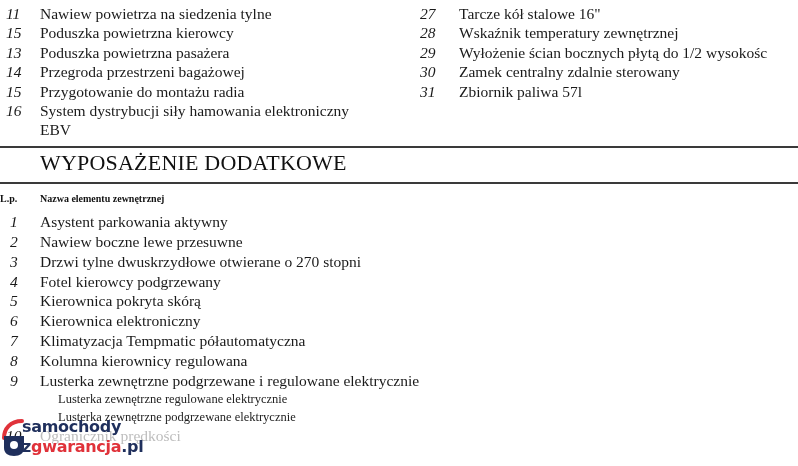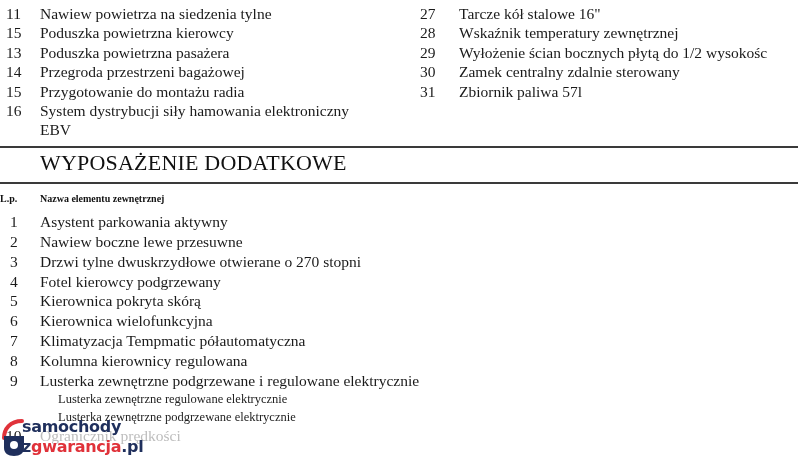--- a/index.html
+++ b/index.html
@@ -2,21 +2,21 @@
 <html><head>
 <meta charset="utf-8">
 <style>
   html, body { margin: 0; padding: 0; }
   body {
     width: 798px; height: 466px; overflow: hidden; position: relative;
     background: #ffffff; color: #1a1a1a;
     font-family: "Liberation Serif", "DejaVu Serif", serif;
   }
   .row { position: absolute; font-size: 15.5px; line-height: 18px; white-space: nowrap; }
-  .num { position: absolute; left: 0; }
+  .num { position: absolute; left: 0; font-style: italic; }
   .lbl { position: absolute; }
   .sub { position: absolute; font-size: 12.5px; line-height: 15px; white-space: nowrap; color: #222; }
   .rule { position: absolute; left: 0; width: 798px; height: 2px; background: #3a3a3a; }
   .heading {
     position: absolute; left: 40px; top: 150px;
     font-size: 22px; font-weight: normal; letter-spacing: 0.2px; color: #111;
   }
   .colhdr { position: absolute; top: 193px; font-size: 10px; font-weight: bold; color: #111; }
   .logo { position: absolute; left: 2px; top: 414px; width: 150px; height: 48px; }
   .logo-word {
@@ -104,21 +104,21 @@
   <div class="row" style="top:273px;left:0;">
     <span class="num" style="left:10px">4</span>
     <span class="lbl" style="left:40px">Fotel kierowcy podgrzewany</span>
   </div>
   <div class="row" style="top:292px;left:0;">
     <span class="num" style="left:10px">5</span>
     <span class="lbl" style="left:40px">Kierownica pokryta skórą</span>
   </div>
   <div class="row" style="top:312px;left:0;">
     <span class="num" style="left:10px">6</span>
-    <span class="lbl" style="left:40px">Kierownica wielofunkcyjna</span>
+    <span class="lbl" style="left:40px">Kierownica elektroniczny</span>
   </div>
   <div class="row" style="top:332px;left:0;">
     <span class="num" style="left:10px">7</span>
     <span class="lbl" style="left:40px">Klimatyzacja Tempmatic półautomatyczna</span>
   </div>
   <div class="row" style="top:352px;left:0;">
     <span class="num" style="left:10px">8</span>
     <span class="lbl" style="left:40px">Kolumna kierownicy regulowana</span>
   </div>
   <div class="row" style="top:372px;left:0;">

